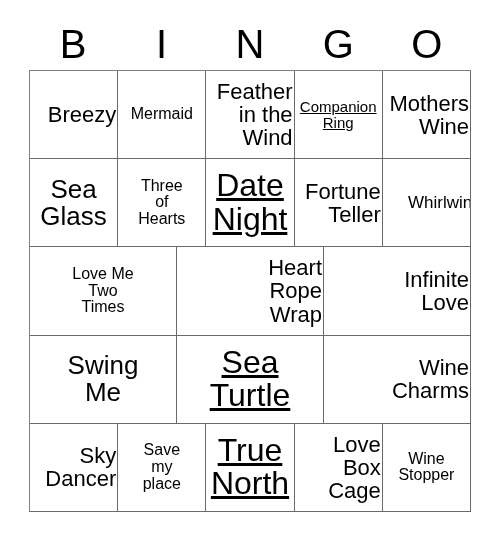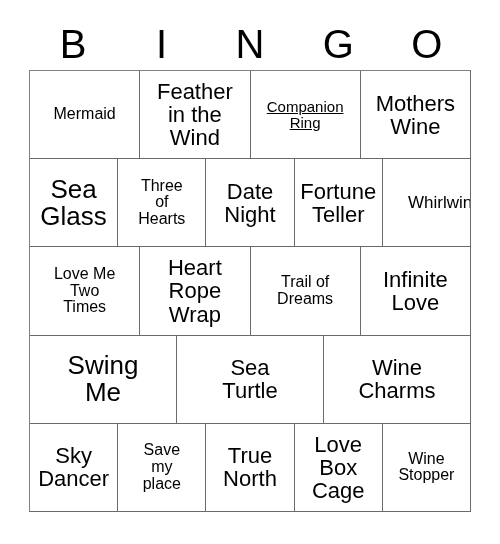--- a/index.html
+++ b/index.html
@@ -92,40 +92,43 @@
     font-weight: 400;
     color: #000000;
     white-space: pre-line;
     word-break: normal;
   }
 
   
   .fs-xs  { font-size: 15px; text-decoration: underline; }
   .fs-s   { font-size: 17px; padding-left: 37px; }
   .fs-m   { font-size: 16px; }
-  .fs-l   { font-size: 22px; }
+  .fs-l   { font-size: 22px; text-align: right; }
   .fs-xl  { font-size: 26px; }
-  .fs-xxl { font-size: 22px; }
+  .fs-xxl { font-size: 32px; text-decoration: underline; }
 </style>
 </head>
 <body>
 
 <div class="card">
 
   <div class="header-row">
     <div class="header-cell">B</div>
     <div class="header-cell">I</div>
     <div class="header-cell">N</div>
     <div class="header-cell">G</div>
     <div class="header-cell">O</div>
   </div>
 
   <div class="grid" id="bingo-grid">
       <div class="grid-row">
         <div class="cell">
+          <span class="cell-text fs-l">Breezy</span>
+        </div>
+        <div class="cell">
           <span class="cell-text fs-m">Mermaid</span>
         </div>
         <div class="cell">
           <span class="cell-text fs-l">Feather
 in the
 Wind</span>
         </div>
         <div class="cell">
           <span class="cell-text fs-xs">Companion
 Ring</span>
@@ -162,24 +165,20 @@
           <span class="cell-text fs-m">Love Me
 Two
 Times</span>
         </div>
         <div class="cell">
           <span class="cell-text fs-l">Heart
 Rope
 Wrap</span>
         </div>
         <div class="cell">
-          <span class="cell-text fs-m">Trail of
-Dreams</span>
-        </div>
-        <div class="cell">
           <span class="cell-text fs-l">Infinite
 Love</span>
         </div>
       </div>
       <div class="grid-row">
         <div class="cell">
           <span class="cell-text fs-xl">Swing
 Me</span>
         </div>
         <div class="cell">

